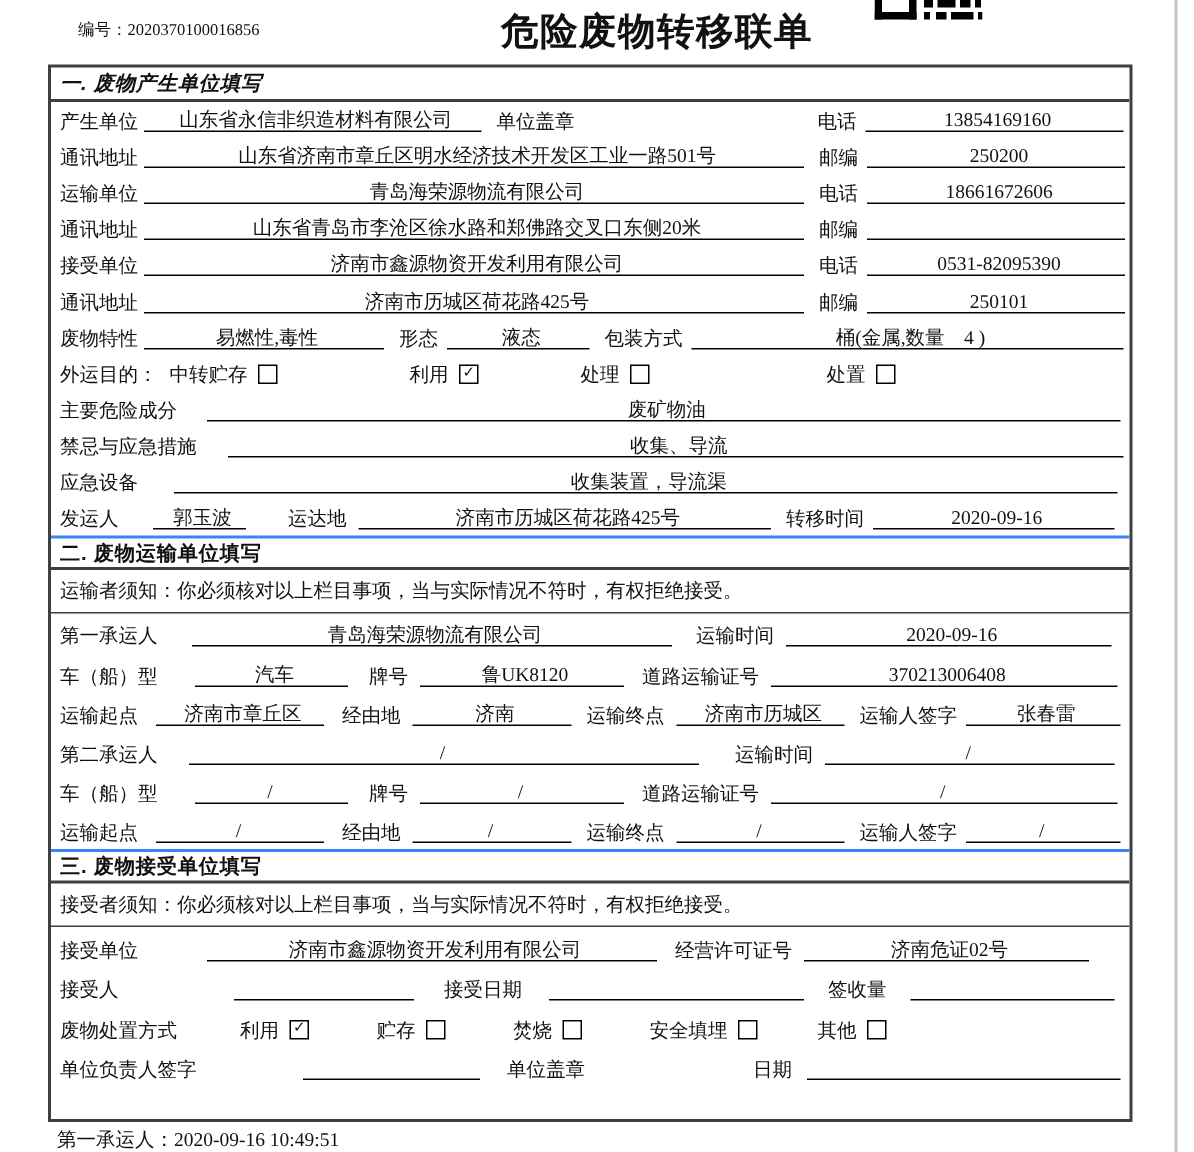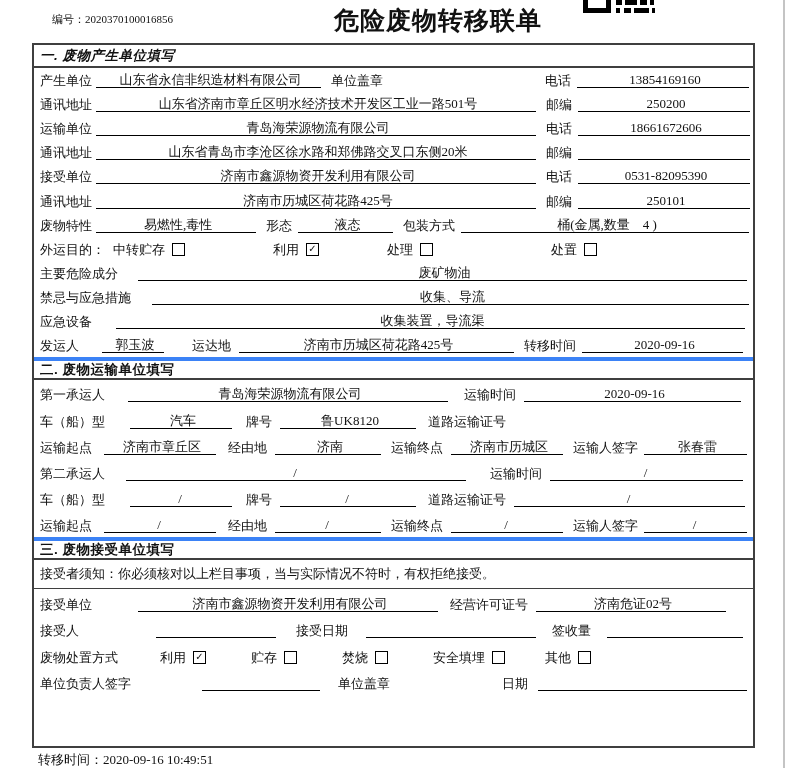--- a/index.html
+++ b/index.html
@@ -15,21 +15,21 @@
   .doc-title{position:absolute;left:334px;top:4px;font-size:25px;font-weight:bold;letter-spacing:1px;white-space:nowrap;}
   .qr{position:absolute;left:583px;top:0;}
   
   .form{
     position:absolute;left:32px;top:43px;width:723px;height:705px;
     border:2px solid #3f3f3f;box-sizing:border-box;overflow:hidden;background:#fff;
   }
   .sec-head{
     height:23px;box-sizing:border-box;display:flex;align-items:center;
     padding-left:6px;font-weight:bold;font-size:13.5px;
-    border-top:4px solid #3b82f6;border-bottom:2px solid #3f3f3f;
+    border-top:2px solid #3b82f6;border-bottom:2px solid #3f3f3f;
     font-family:"Liberation Sans","DejaVu Sans",sans-serif;letter-spacing:0.5px;
   }
   .sec-head.first{border-top:none;font-style:italic;}
   .note-row{
     height:29px;box-sizing:border-box;display:flex;align-items:center;
     padding-left:6px;font-size:13px;border-bottom:1.5px solid #3f3f3f;white-space:nowrap;
   }
   .frow{
     display:flex;align-items:flex-end;box-sizing:border-box;
     padding:0 4px 4px 6px;font-size:13px;white-space:nowrap;
@@ -175,34 +175,36 @@
   <div class="frow s1r">
     <span class="lbl w56">发运人</span>
     <span class="val" style="width:62px;margin-left:6px">郭玉波</span>
     <span class="lbl" style="margin-left:28px">运达地</span>
     <span class="val" style="width:275px;margin-left:8px">济南市历城区荷花路425号</span>
     <span class="lbl" style="margin-left:10px">转移时间</span>
     <span class="val fill" style="margin-left:6px;margin-right:6px">2020-09-16</span>
   </div>
 
   <div class="sec-head">二. 废物运输单位填写</div>
+  <div class="note-row">运输者须知：你必须核对以上栏目事项，当与实际情况不符时，有权拒绝接受。</div>
 
   <div class="frow s2r">
     <span class="lbl" style="width:74px">第一承运人</span>
     <span class="val" style="width:320px;margin-left:14px">青岛海荣源物流有限公司</span>
     <span class="lbl" style="margin-left:16px">运输时间</span>
     <span class="val fill" style="margin-left:8px;margin-right:8px">2020-09-16</span>
   </div>
 
   <div class="frow s2r">
     <span class="lbl" style="width:76px">车（船）型</span>
     <span class="val" style="width:102px;margin-left:14px">汽车</span>
     <span class="lbl" style="margin-left:14px">牌号</span>
     <span class="val" style="width:136px;margin-left:8px">鲁UK8120</span>
     <span class="lbl" style="margin-left:12px">道路运输证号</span>
+    <span class="val fill" style="margin-left:8px;margin-right:4px">370213006408</span>
   </div>
 
   <div class="frow s2r">
     <span class="lbl" style="width:52px">运输起点</span>
     <span class="val" style="width:112px;margin-left:12px">济南市章丘区</span>
     <span class="lbl" style="margin-left:12px">经由地</span>
     <span class="val" style="width:106px;margin-left:8px">济南</span>
     <span class="lbl" style="margin-left:10px">运输终点</span>
     <span class="val" style="width:112px;margin-left:8px">济南市历城区</span>
     <span class="lbl" style="margin-left:10px">运输人签字</span>
@@ -283,14 +285,14 @@
     <span class="lbl" style="width:96px">单位负责人签字</span>
     <span class="val" style="width:118px;margin-left:66px"></span>
     <span class="lbl" style="margin-left:18px">单位盖章</span>
     <span class="lbl" style="margin-left:112px">日期</span>
     <span class="val fill" style="margin-left:10px;margin-right:2px"></span>
   </div>
 
 </div>
 
 <div class="print-line">
-  <span>转移时间：</span><span>2020-09-16 10:49:51</span>
+  <span>第一承运人：</span><span>2020-09-16 10:49:51</span>
 </div>
 
 </body></html>

